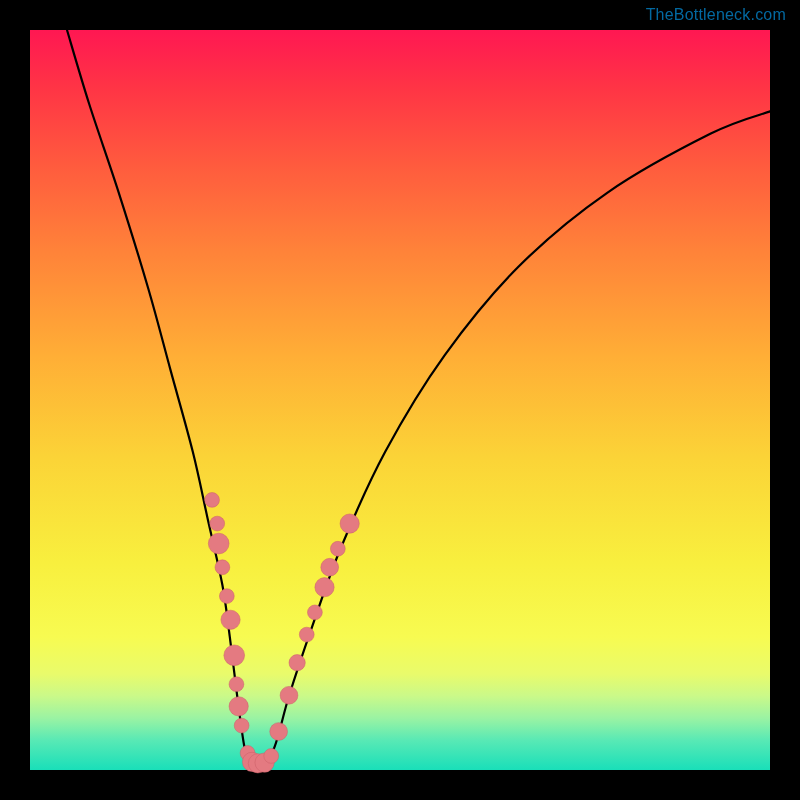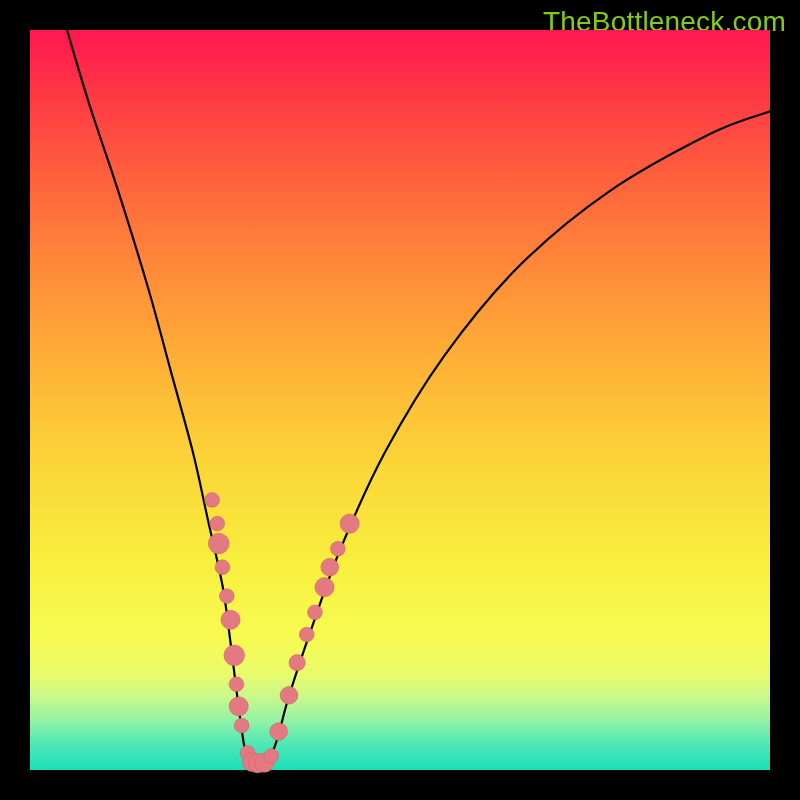--- a/index.html
+++ b/index.html
@@ -37,22 +37,22 @@
       #caf989 90%,
       #9af3a3 93%,
       #58e9b5 96%,
       #19dfb9 100%
     );
   }
   .watermark {
     position: absolute;
     top: 6px;
     right: 14px;
-    color: #84cc16;
-    font-size: 28px;
+    color: #0369a1;
+    font-size: 16px;
     letter-spacing: 0.2px;
     font-weight: 500;
     user-select: none;
   }
   svg.curve {
     position: absolute;
     left: 0;
     top: 0;
     width: 740px;
     height: 740px;

